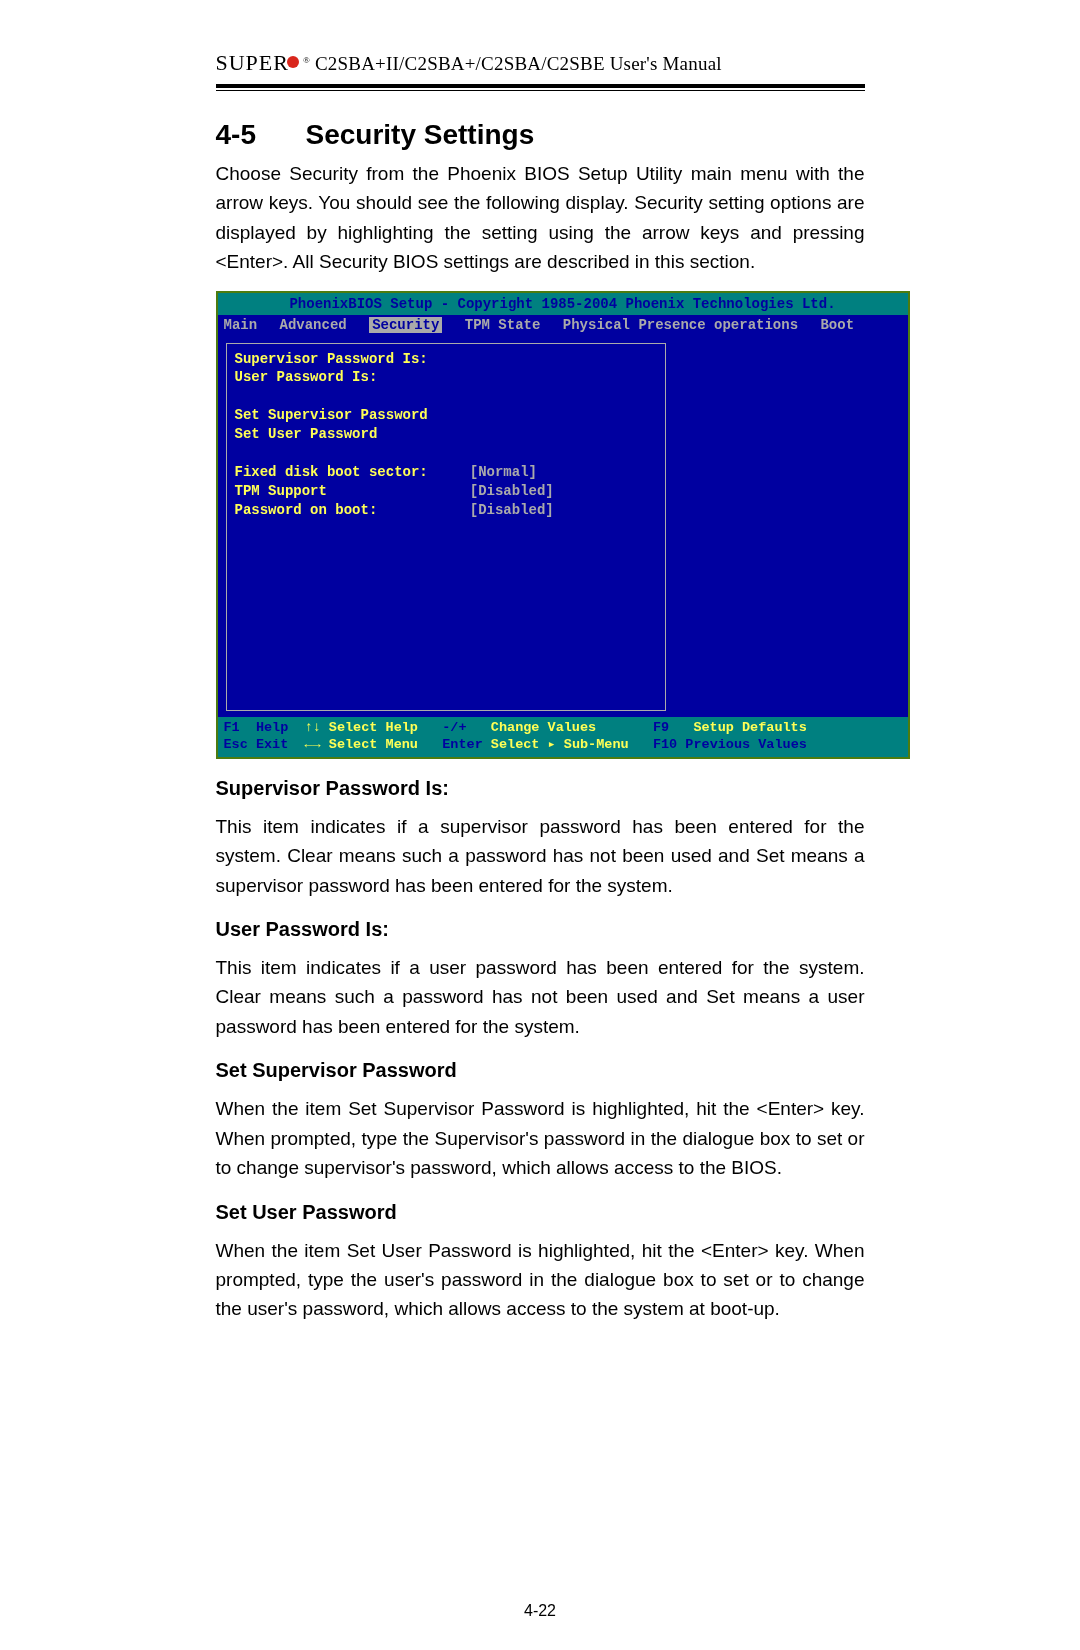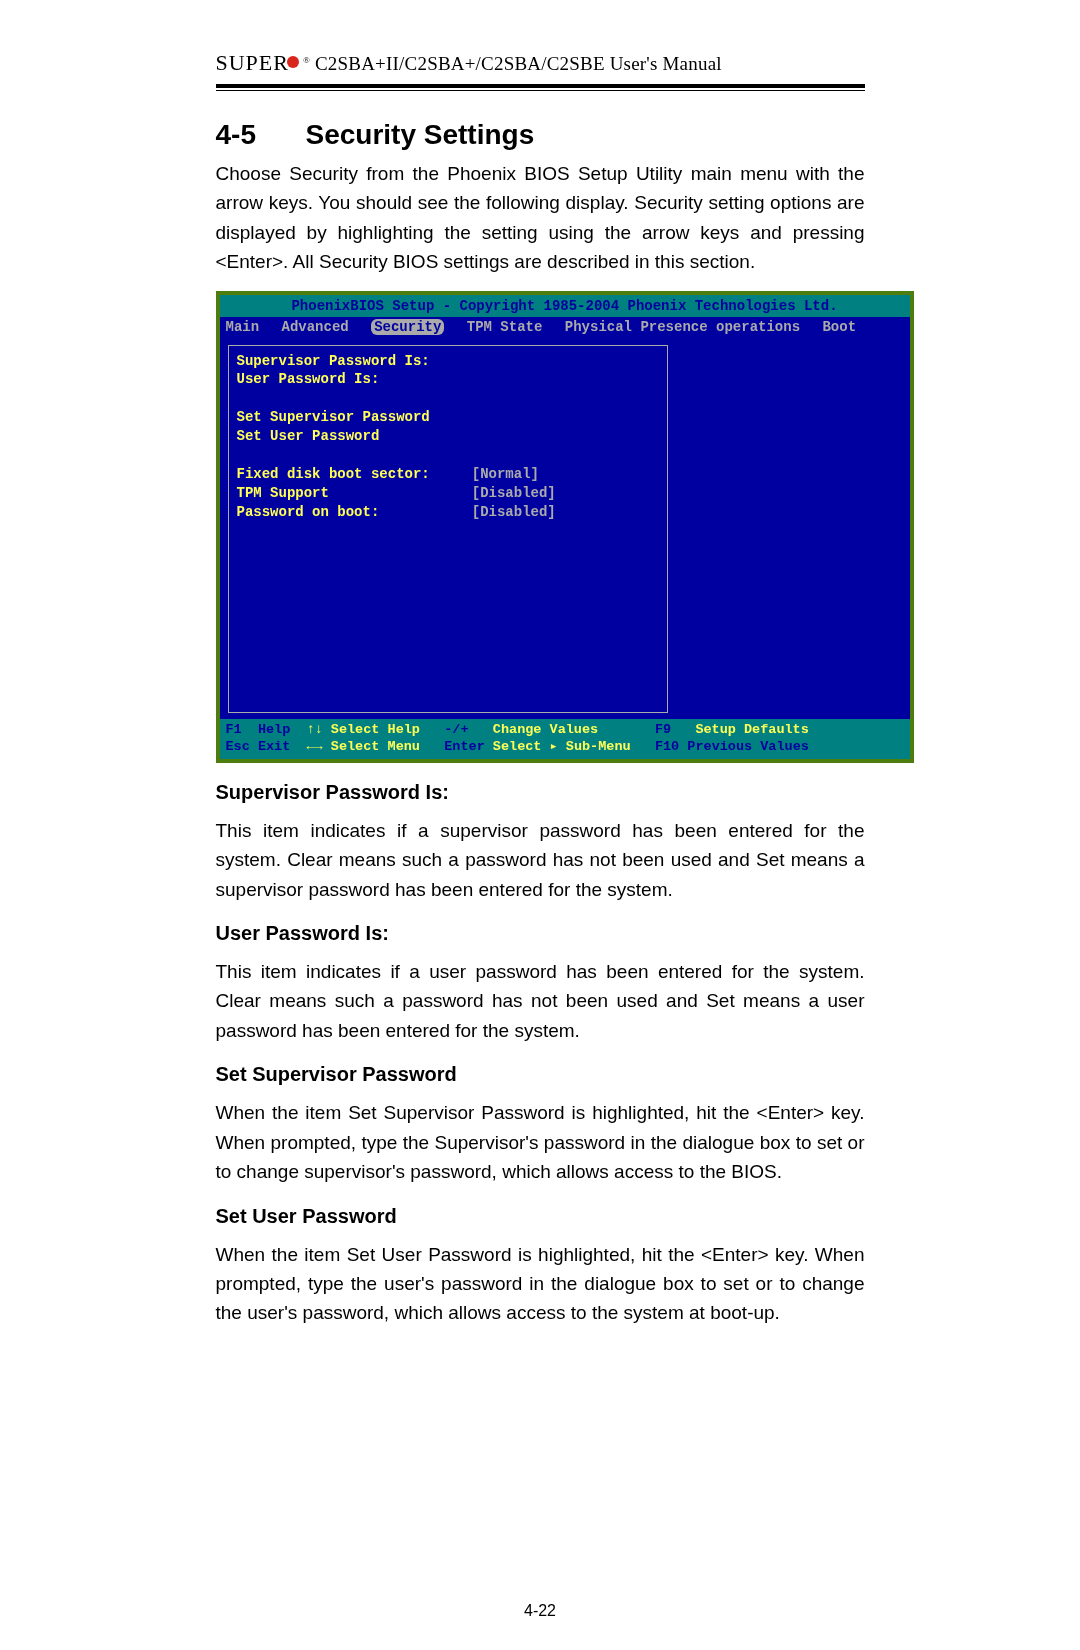--- a/index.html
+++ b/index.html
@@ -77,39 +77,39 @@
 
   
   .bios {
     width: 690px;
     margin: 6px auto 3px auto;
     background: #aaa;
     font-family: "Courier New", monospace;
     font-weight: bold;
     font-size: 14px;
     line-height: 1.35;
-    border: 4px solid #4d7c0f;
+    border: 2px solid #4d7c0f;
   }
   .bios-title {
     background: #008080;
     color: #0000A0;
     text-align: center;
     padding: 2px 4px 1px 4px;
     white-space: nowrap;
     overflow: hidden;
   }
   .bios-menubar {
     background: #0000A0;
     color: #aaa;
     padding: 1px 6px 2px 6px;
     white-space: nowrap;
     overflow: hidden;
   }
   .bios-menubar span { margin-right: 14px; }
-  .bios-menubar .active { background:#aaa; color:#0000A0; padding:0 3px;border-radius:6px; }
+  .bios-menubar .active { background:#aaa; color:#0000A0; padding:0 3px; }
   .bios-body {
     display: flex;
     background: #0000A0;
     color: #aaa;
     height: 380px;
   }
   .bios-left {
     flex: 0 0 440px;
     margin: 6px 0 6px 8px;
     border: 1px solid #aaa;

